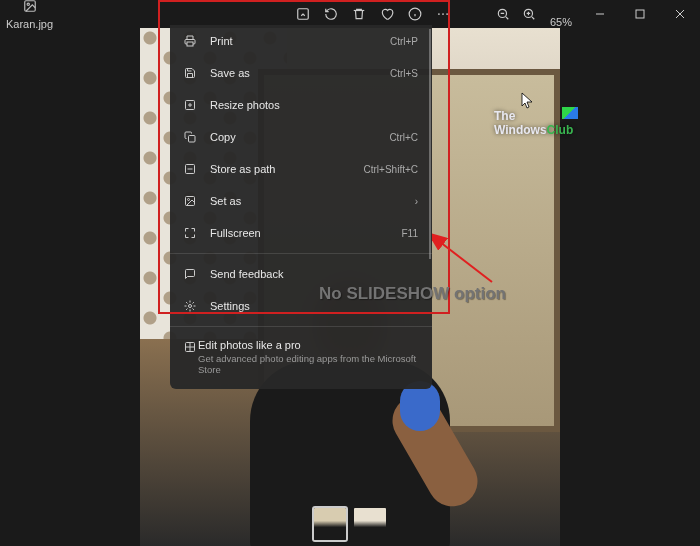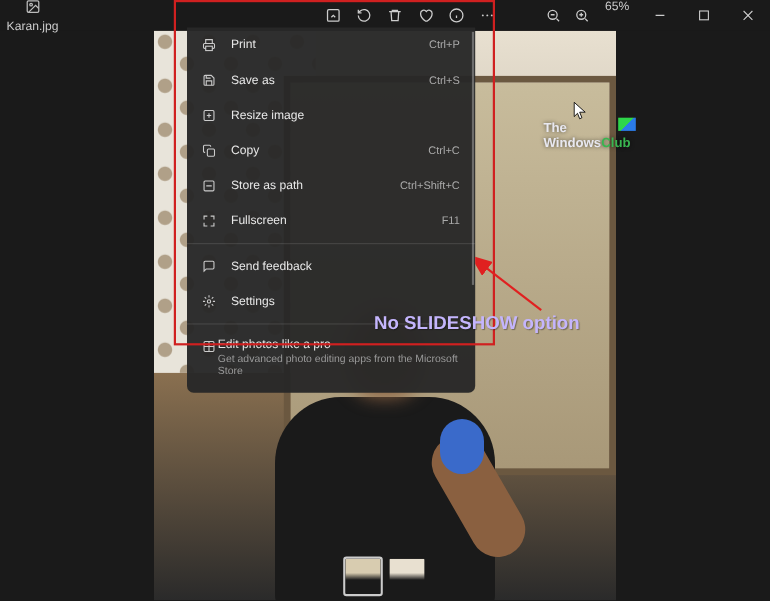--- a/index.html
+++ b/index.html
@@ -4,21 +4,21 @@
 <style>
 * { margin: 0; padding: 0; box-sizing: border-box; }
 body { width: 700px; height: 546px; background: #1a1a1a; font-family: "Segoe UI", sans-serif; overflow: hidden; position: relative; }
 
 .title-bar { height: 28px; background: #1a1a1a; display: flex; align-items: center; justify-content: space-between; padding: 0 0 0 6px; }
 .title-left { display: flex; align-items: center; gap: 4px; flex-direction: column; }
 .title-icon { width: 16px; height: 16px; display: flex; align-items: center; justify-content: center; color: #bbb; }
 .title-text { color: #ccc; font-size: 11px; }
 .title-center { display: flex; gap: 2px; position: absolute; left: 290px; top: 0; }
 .toolbar-btn { width: 26px; height: 28px; display: flex; align-items: center; justify-content: center; color: #ccc; cursor: pointer; }
-.title-right { display: flex; align-items: flex-start; gap: 0; }
+.title-right { display: flex; align-items: flex-end; gap: 0; }
 .zoom-text { color: #ccc; font-size: 11px; margin: 0 8px; }
 .win-btn { width: 40px; height: 28px; display: flex; align-items: center; justify-content: center; color: #ccc; cursor: pointer; }
 
 .photo-area { position: absolute; top: 28px; left: 0; right: 0; bottom: 0; display: flex; justify-content: center; }
 .photo { width: 420px; height: 100%; position: relative; overflow: hidden; }
 .photo-bg { position: absolute; inset: 0; background: linear-gradient(180deg, #e8e0d0 0%, #d8cfc0 18%, #b8a888 40%, #8a7050 60%, #2a2a2a 100%); }
 .wallpaper { position: absolute; left: 0; top: 0; width: 35%; height: 60%; background: #e8e4da; background-image: radial-gradient(circle at 10px 10px, #b0a088 6px, transparent 7px), radial-gradient(circle at 30px 30px, #b0a088 6px, transparent 7px); background-size: 40px 40px; }
 .mirror-frame { position: absolute; right: 0; top: 8%; width: 72%; height: 70%; border: 6px solid #6b5840; background: linear-gradient(180deg, #c8bc9c 0%, #a89878 100%); }
 .person { position: absolute; left: 50%; top: 45%; transform: translateX(-50%); width: 240px; height: 300px; }
 .person-shirt { position: absolute; left: 50%; bottom: 0; transform: translateX(-50%); width: 200px; height: 200px; background: #1a1a1a; border-radius: 60px 60px 20px 20px; }
@@ -35,21 +35,21 @@
 .menu-sep { height: 1px; background: rgba(255,255,255,0.12); margin: 4px 0; }
 .menu-promo { padding: 8px 12px 8px 12px; display: flex; }
 .promo-icon { width: 16px; height: 16px; color: #ccc; flex-shrink: 0; display: flex; align-items: center; justify-content: center; }
 .promo-title { color: #e8e8e8; font-size: 11px; }
 .promo-sub { color: #999; font-size: 9.5px; margin-top: 2px; }
 .menu-scrollbar { position: absolute; right: 1px; top: 4px; width: 2px; height: 230px; background: rgba(255,255,255,0.3); }
 
 .red-box { position: absolute; left: 158px; top: 0; width: 292px; height: 314px; border: 2px solid #d02020; z-index: 20; pointer-events: none; }
 
 .annotation-arrow { position: absolute; left: 432px; top: 232px; z-index: 20; pointer-events: none; }
-.annotation-text { position: absolute; left: 340px; top: 284px; color: #c4b5fd; font-size: 17px; font-weight: 600; z-index: 20; text-shadow: 1px 1px 1px rgba(0,0,0,0.35); pointer-events: none; }
+.annotation-text { position: absolute; left: 319px; top: 284px; color: #737373; font-size: 17px; font-weight: 600; z-index: 20; text-shadow: 1px 1px 1px rgba(0,0,0,0.35); pointer-events: none; }
 
 .thumbnails { position: absolute; bottom: 4px; left: 50%; transform: translateX(-50%); display: flex; gap: 4px; z-index: 5; }
 .thumb { width: 36px; height: 36px; border-radius: 3px; overflow: hidden; cursor: pointer; border: 2px solid transparent; }
 .thumb.active { border-color: #ccc; }
 .thumb-inner { width: 100%; height: 100%; }
 .thumb1 .thumb-inner { background: linear-gradient(180deg, #d8ccb0 40%, #1a1a1a 60%); }
 .thumb2 .thumb-inner { background: linear-gradient(180deg, #e8e0d0 40%, #1a1a1a 60%); }
 
 .cursor { position: absolute; left: 521px; top: 92px; z-index: 30; pointer-events: none; color: #fff; }
 
@@ -182,41 +182,52 @@
     <span class="menu-label">Save as</span>
     <span class="menu-shortcut">Ctrl+S</span>
   </div>
   <div class="menu-item">
     <span class="menu-icon">
         <svg width="12" height="12" viewBox="0 0 24 24" fill="none" stroke="currentColor" stroke-width="2">
           <rect x="3" y="3" width="18" height="18" rx="2"></rect>
           <path d="M8 12h8M12 8v8"></path>
         </svg>
       </span>
-    <span class="menu-label">Resize image</span>
+    <span class="menu-label">Resize photos</span>
   </div>
   <div class="menu-item">
     <span class="menu-icon">
         <svg width="12" height="12" viewBox="0 0 24 24" fill="none" stroke="currentColor" stroke-width="2">
           <rect x="9" y="9" width="13" height="13" rx="2"></rect>
           <path d="M5 15H4a2 2 0 0 1-2-2V4a2 2 0 0 1 2-2h9a2 2 0 0 1 2 2v1"></path>
         </svg>
       </span>
     <span class="menu-label">Copy</span>
     <span class="menu-shortcut">Ctrl+C</span>
   </div>
   <div class="menu-item">
     <span class="menu-icon">
         <svg width="12" height="12" viewBox="0 0 24 24" fill="none" stroke="currentColor" stroke-width="2">
           <rect x="3" y="3" width="18" height="18" rx="2"></rect>
           <path d="M7 12h10"></path>
         </svg>
       </span>
     <span class="menu-label">Store as path</span>
     <span class="menu-shortcut">Ctrl+Shift+C</span>
+  </div>
+  <div class="menu-item">
+    <span class="menu-icon">
+        <svg width="12" height="12" viewBox="0 0 24 24" fill="none" stroke="currentColor" stroke-width="2">
+          <rect x="3" y="3" width="18" height="18" rx="2"></rect>
+          <circle cx="9" cy="9" r="2"></circle>
+          <path d="m21 15-5-5L5 21"></path>
+        </svg>
+      </span>
+    <span class="menu-label">Set as</span>
+    <span class="menu-chevron">›</span>
   </div>
   <div class="menu-item">
     <span class="menu-icon">
         <svg width="12" height="12" viewBox="0 0 24 24" fill="none" stroke="currentColor" stroke-width="2">
           <path d="M3 9V3h6M21 9V3h-6M3 15v6h6M21 15v6h-6"></path>
         </svg>
       </span>
     <span class="menu-label">Fullscreen</span>
     <span class="menu-shortcut">F11</span>
   </div>

